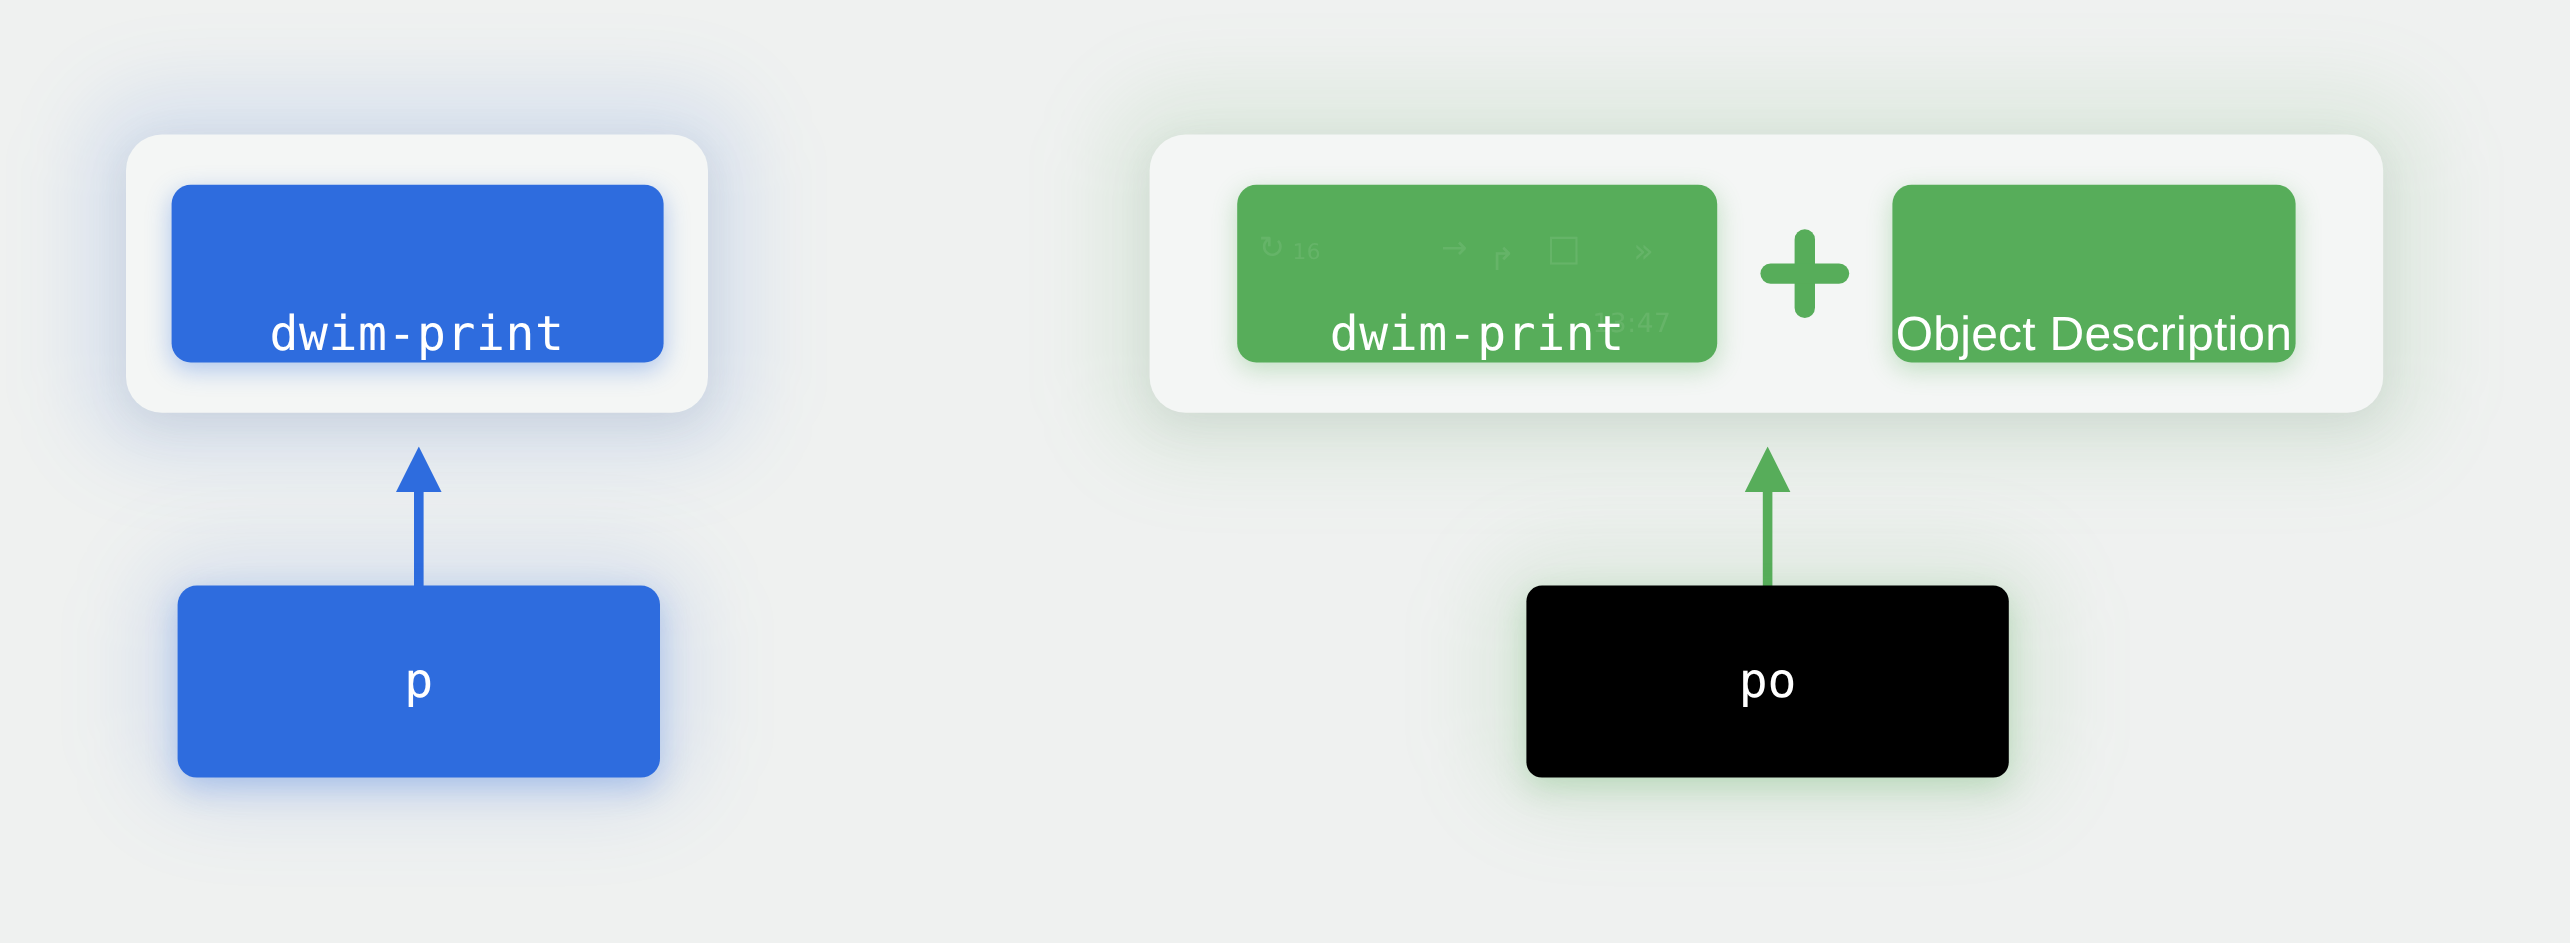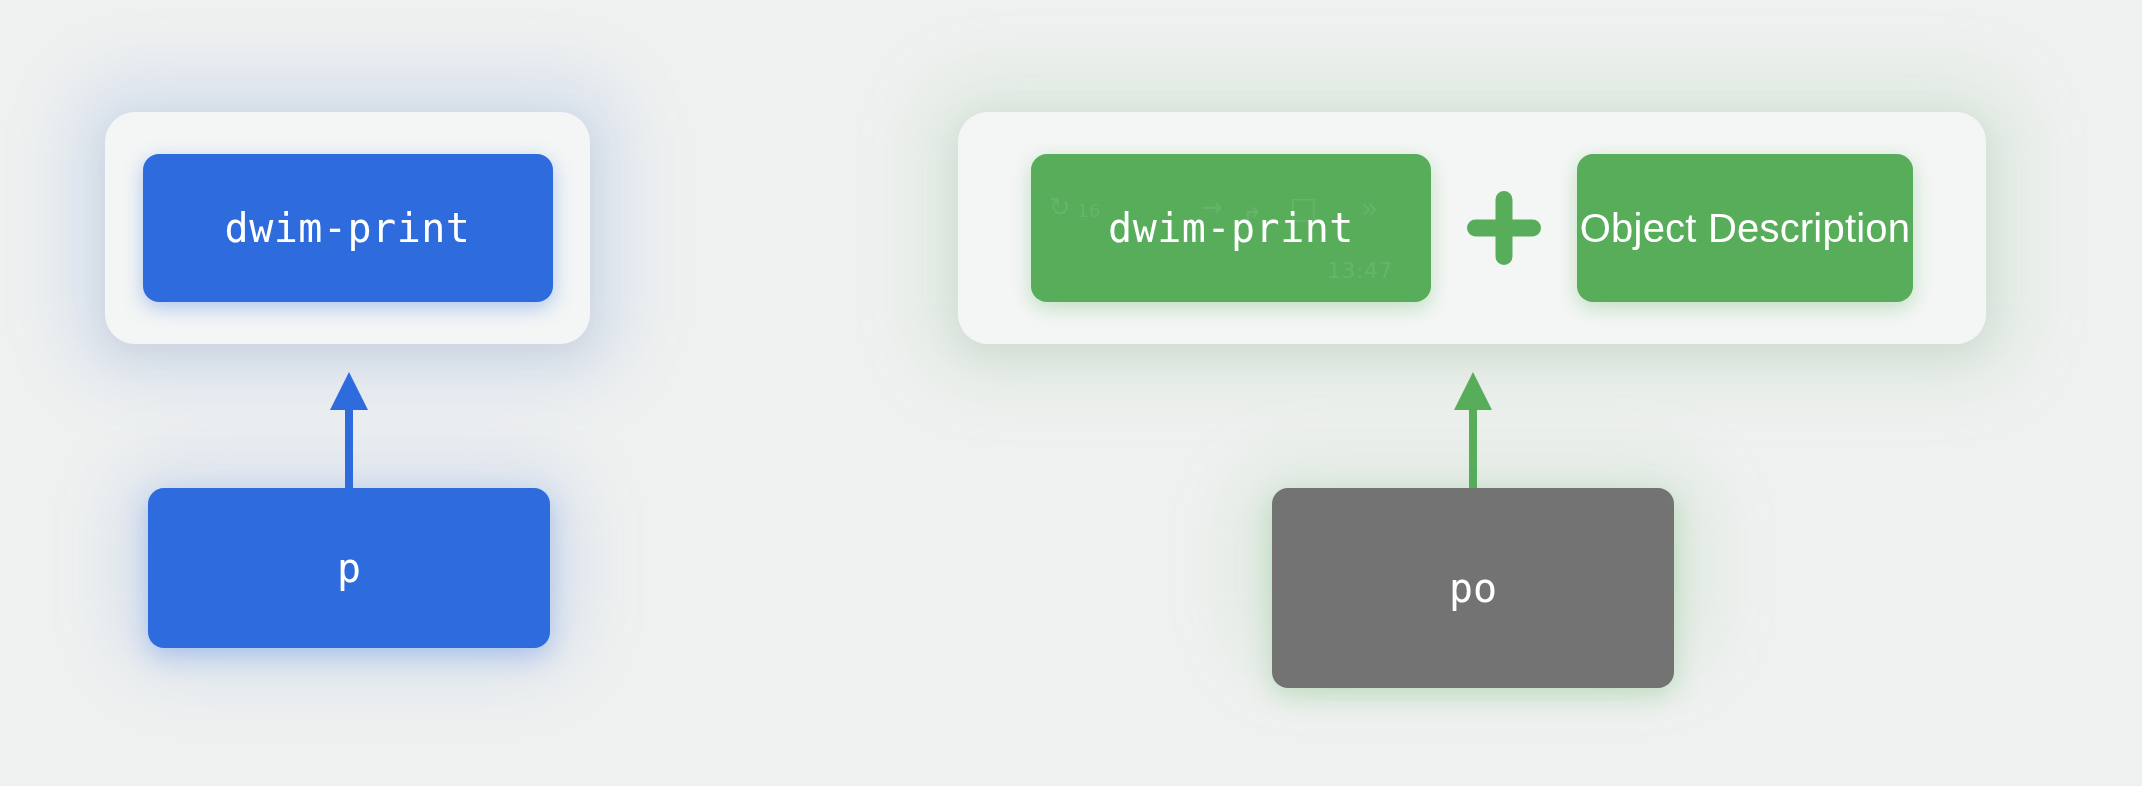--- a/index.html
+++ b/index.html
@@ -80,21 +80,21 @@
     width: 1028px;
     height: 232px;
     justify-content: center;
     gap: 0;
   }
 
   
   .box {
     box-sizing: border-box;
     display: flex;
-    align-items: center;
+    align-items: flex-end;
     justify-content: center;
     border-radius: 16px;
     color: #ffffff;
     position: relative;
     overflow: hidden;
   }
   .box.mono {
     font-family: "DejaVu Sans Mono", "Liberation Mono", monospace;
     font-size: 40px;
     letter-spacing: 0.5px;
@@ -189,23 +189,24 @@
     top: 488px;
     width: 402px;
     height: 160px;
     background: #2e6cde;
     box-shadow: 0 8px 26px rgba(46, 108, 222, 0.3);
   }
   .cmd-po {
     left: 1272px;
     top: 488px;
     width: 402px;
-    height: 200px;
-    background: #737373;
+    height: 160px;
+    background: #000000;
     box-shadow: 0 8px 26px rgba(87, 173, 90, 0.28);
+    border-radius: 13px;
   }
 
   
   .arrow {
     position: absolute;
     width: 44px;
     height: 118px;
   }
   .arrow-blue { left: 327px; top: 372px; }
   .arrow-green { left: 1451px; top: 372px; }

